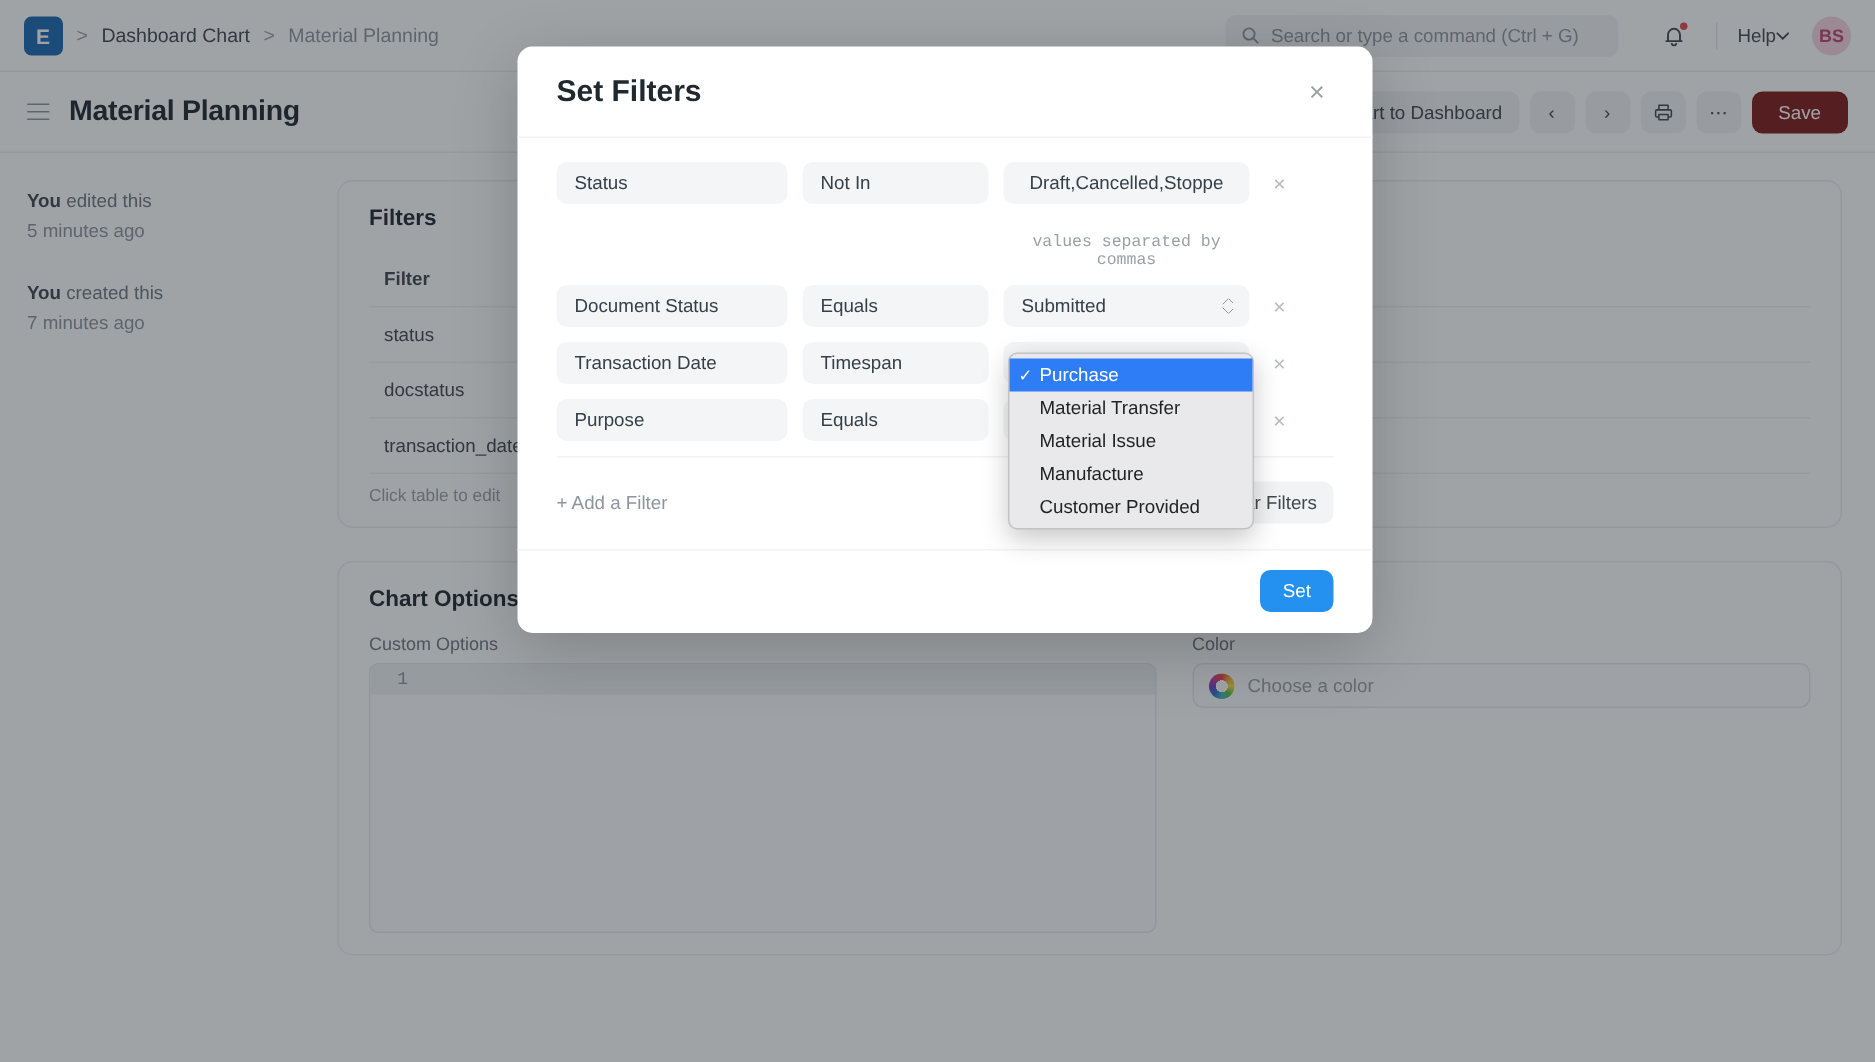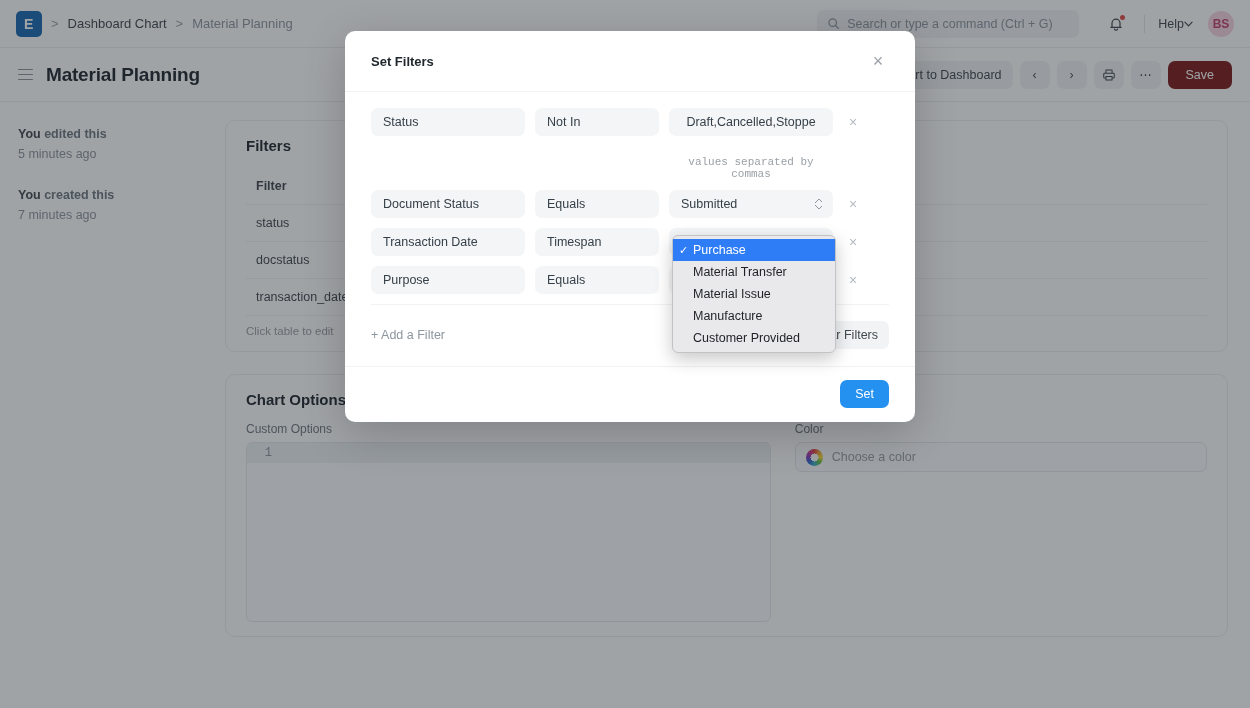--- a/index.html
+++ b/index.html
@@ -74,21 +74,21 @@
   .btn-primary {
     height: 28px; padding: 0 18px; border-radius: 7px;
     background: #7f1d1d; border: none; color: #fff;
     font-size: 12.5px; font-weight: 500; font-family: inherit;
   }
 
   .body-wrap { display: flex; height: calc(708px - 102px); background: #fff; }
   .sidebar { width: 225px; padding: 22px 18px 0 18px; flex: 0 0 225px; }
   .activity { margin-bottom: 20px; font-size: 12.5px; line-height: 1.62; }
   .activity b { color: #41484e; font-weight: 700; }
-  .activity span { color: #6e7780; font-weight: bold; }
+  .activity span { color: #6e7780; }
   .activity .ts { color: #8d959d; }
 
   .content { flex: 1; padding: 18px 22px 0 0; }
   .card {
     border: 1px solid #ebeef0; border-radius: 10px;
     background: #fff; padding: 16px 20px 14px 20px;
     margin-bottom: 22px;
   }
   .card-title { font-size: 15px; font-weight: 700; color: #1f272e; margin-bottom: 14px; }
   .grid-table { width: 100%; border-collapse: collapse; }
@@ -136,21 +136,21 @@
   #filter-modal {
     position: absolute; left: 345px; top: 31px;
     width: 570px; background: #fff; border-radius: 10px;
     box-shadow: 0 12px 44px rgba(0,0,0,.20);
     z-index: 60; overflow: visible;
   }
   .modal-head {
     height: 61px; display: flex; align-items: center;
     padding: 0 26px; border-bottom: 1px solid #f0f2f4;
   }
-  .modal-title { font-size: 13px; font-weight: 600; color: #21292f; }
+  .modal-title { font-size: 20px; font-weight: 600; color: #21292f; }
   .modal-close {
     margin-left: auto; width: 22px; height: 22px;
     display: flex; align-items: center; justify-content: center;
     color: #9aa0a6; background: none; border: none;
     font-size: 18px; line-height: 1; font-family: inherit;
   }
   .modal-body { padding: 16px 26px 0 26px; }
 
   .filter-row { display: flex; align-items: flex-start; gap: 10px; margin-bottom: 10px; }
   .fld {

